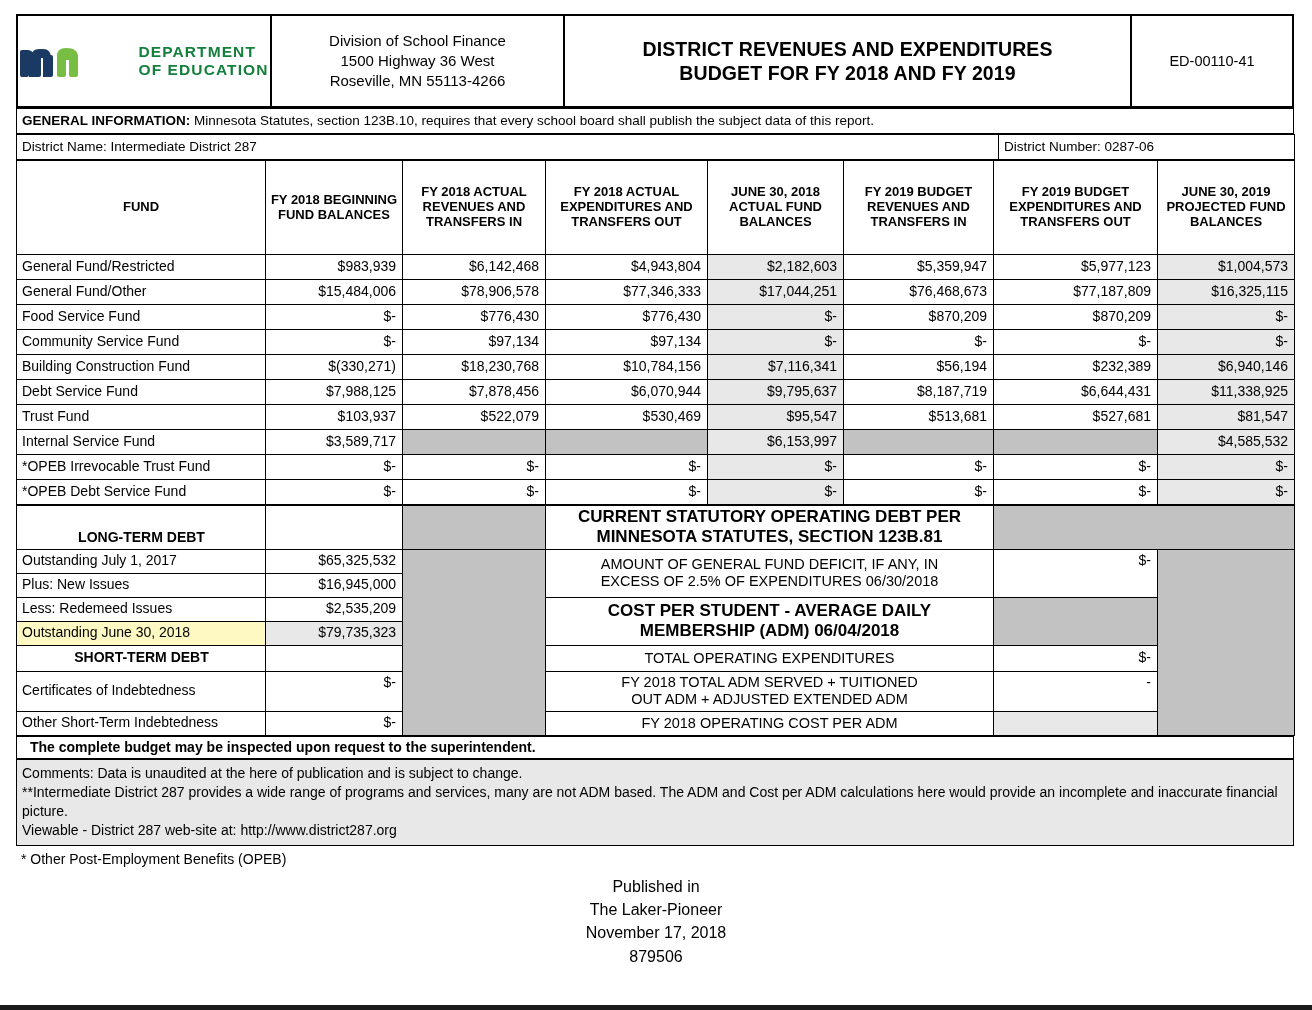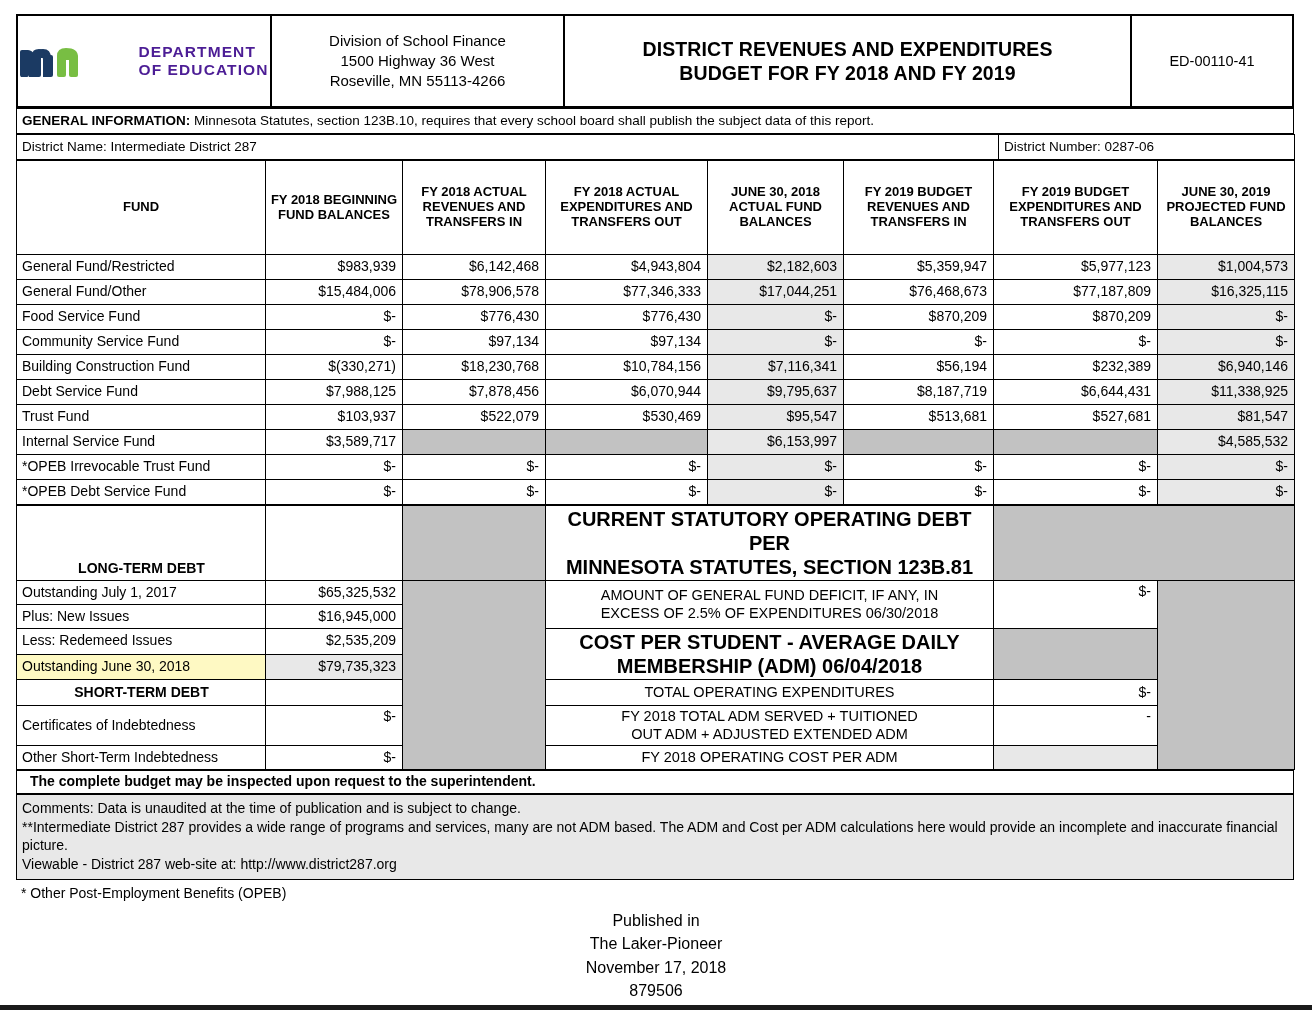--- a/index.html
+++ b/index.html
@@ -11,21 +11,21 @@
 
   
   .hdr{border-collapse:collapse;width:1278px;}
   .hdr td{border:2px solid #000;}
   .logo-cell{width:252px;text-align:center;height:90px;padding:0;}
   .addr-cell{width:283px;text-align:center;font-size:15px;line-height:1.35;}
   .title-cell{text-align:center;font-weight:bold;font-size:19.5px;line-height:1.25;letter-spacing:.1px;}
   .form-cell{width:152px;text-align:center;font-size:14.5px;}
 
   .logo-wrap{display:flex;align-items:center;justify-content:center;gap:11px;}
-  .logo-words{font-weight:bold;font-size:15.5px;line-height:1.18;letter-spacing:1.1px;color:#4c1d95;text-align:left;margin-left:40px;}
+  .logo-words{font-weight:bold;font-size:15.5px;line-height:1.18;letter-spacing:1.1px;color:#15803d;text-align:left;margin-left:40px;}
 
   
   .inforow td{border:1.5px solid #000;font-size:13.5px;padding:2px 5px;height:20px;}
   .bold{font-weight:bold;}
 
   
   .fundtbl th{font-weight:bold;text-align:center;font-size:13px;line-height:1.15;padding:3px 2px;}
   .fundtbl td.lbl{text-align:left;font-size:14px;padding-left:5px;}
   .fundtbl td.num{text-align:right;font-size:14px;padding-right:6px;}
   .shade{background:#e8e8e8;}
@@ -35,21 +35,21 @@
   tr.dataline td{height:22px;}
 
   
   col.c0{width:249px}col.c1{width:137px}col.c2{width:143px}col.c3{width:162px}
   col.c4{width:136px}col.c5{width:150px}col.c6{width:164px}col.c7{width:137px}
 
   
   .debttbl td{font-size:14px;}
   .debttbl td.lbl{text-align:left;padding-left:5px;}
   .debttbl td.num{text-align:right;padding-right:6px;}
-  .debttbl td.hdctr{text-align:center;font-weight:bold;font-size:20px;line-height:1.2;}
+  .debttbl td.hdctr{text-align:center;font-weight:bold;font-size:17px;line-height:1.2;}
   .debttbl td.ctr{text-align:center;font-size:14.5px;line-height:1.2;}
 
   
   .inspect td{font-weight:bold;font-size:14px;padding:3px 13px;}
   .comments td{background:#e8e8e8;font-size:14px;padding:4px 5px 5px 5px;line-height:1.35;}
   .opeb{font-size:14px;padding:5px 2px 0 5px;}
   .published{text-align:center;font-size:16px;line-height:1.45;padding-top:8px;}
   .bottombar{position:absolute;left:0;right:0;bottom:0;height:5px;background:#1b1b1b;}
 </style>
 </head>
@@ -323,21 +323,21 @@
     <tbody>
         <tr>
           <td>The complete budget may be inspected upon request to the superintendent.</td>
         </tr>
   </tbody>
     </table>
   <table class="comments">
     <tbody>
         <tr>
           <td>
-      <div>Comments: Data is unaudited at the time of publication and is subject to change.</div>
+      <div>Comments: Data is unaudited at the here of publication and is subject to change.</div>
       <div>**Intermediate District 287 provides a wide range of programs and services, many are not ADM based.  The ADM and Cost per ADM calculations here would provide an incomplete and inaccurate financial picture.</div>
       <div>Viewable - District 287 web-site at:  http://www.district287.org</div>
     </td>
         </tr>
   </tbody>
     </table>
 
   <div class="opeb">* Other Post-Employment Benefits (OPEB)</div>
 
   <div class="published">

